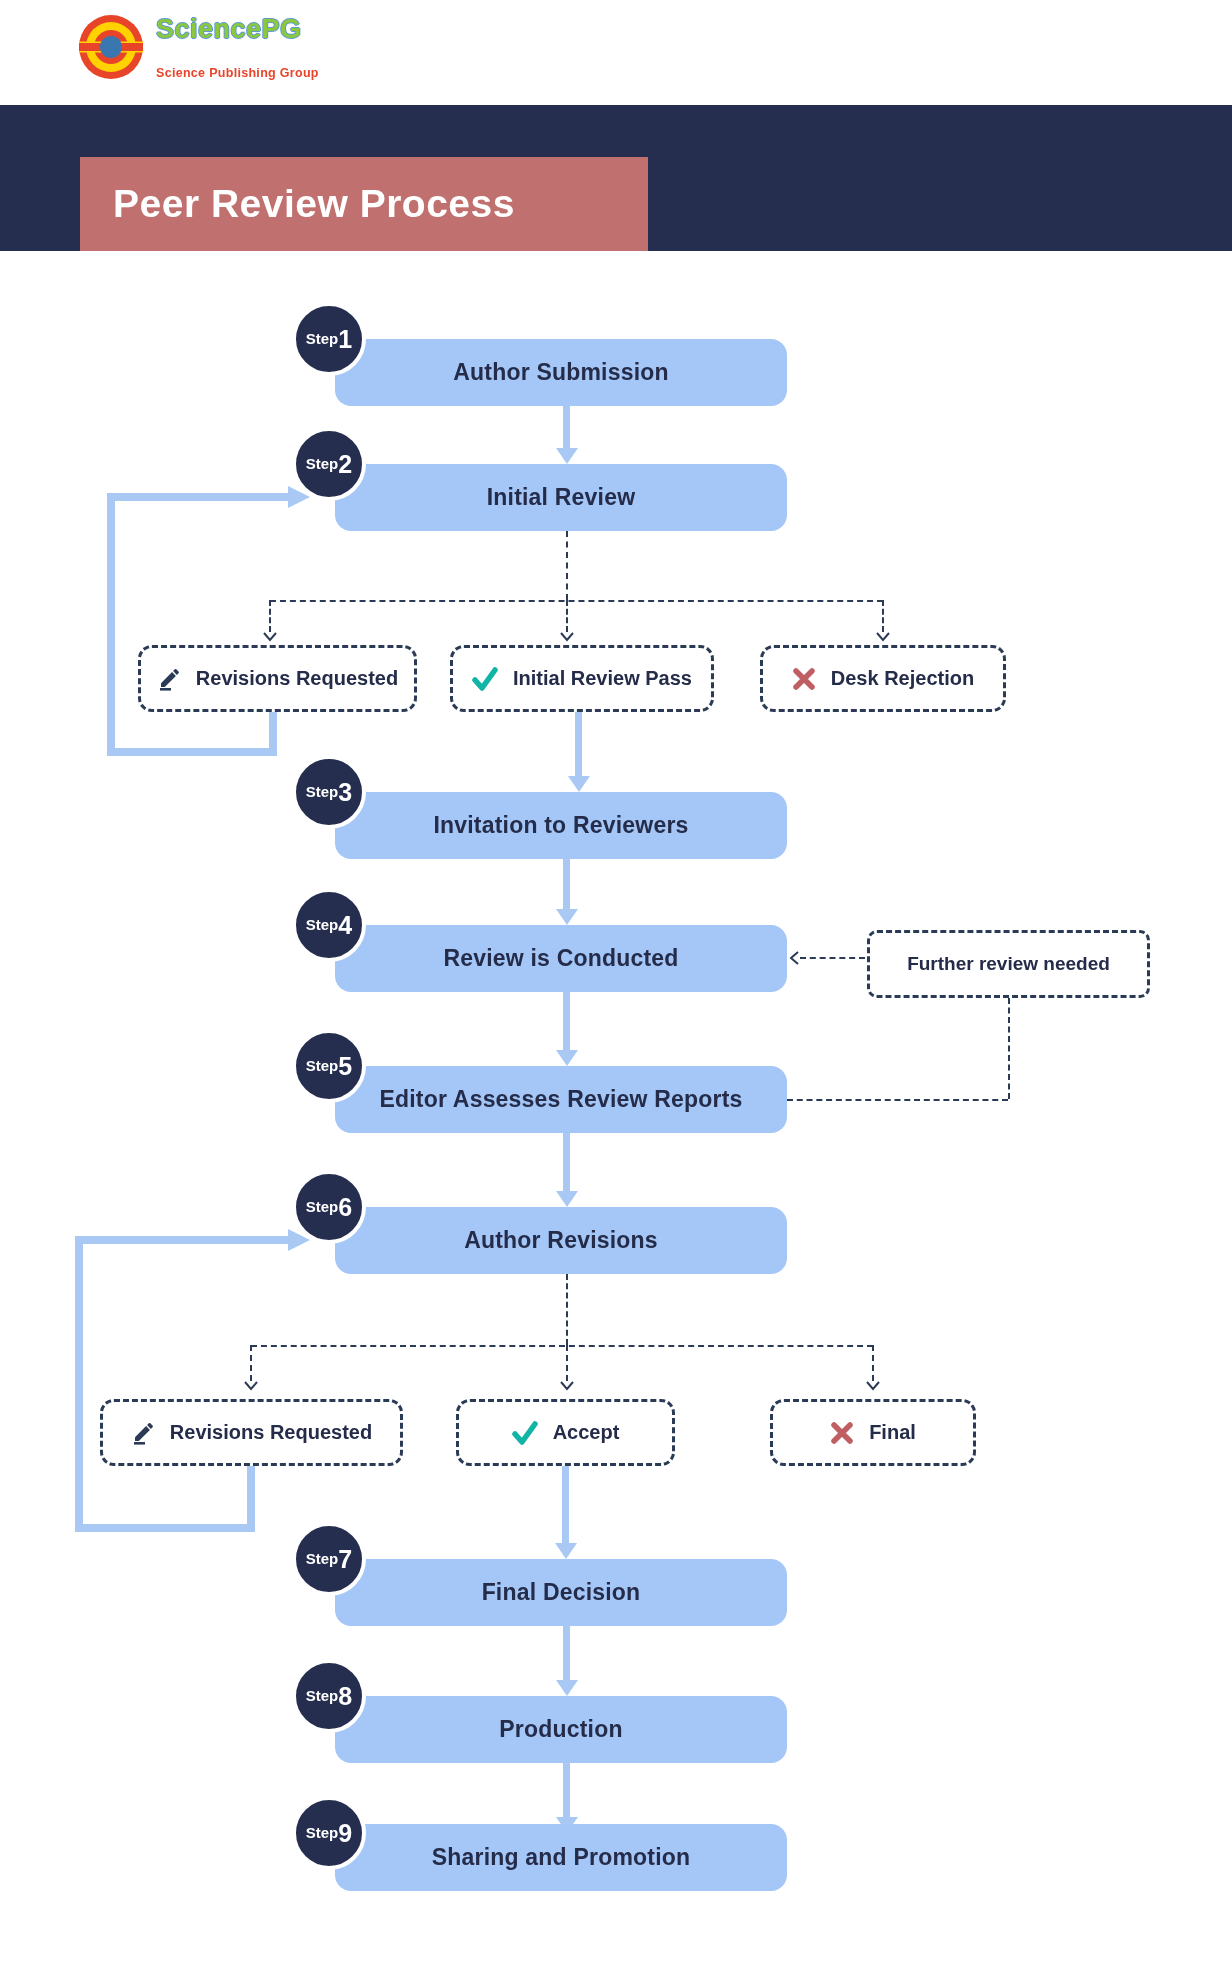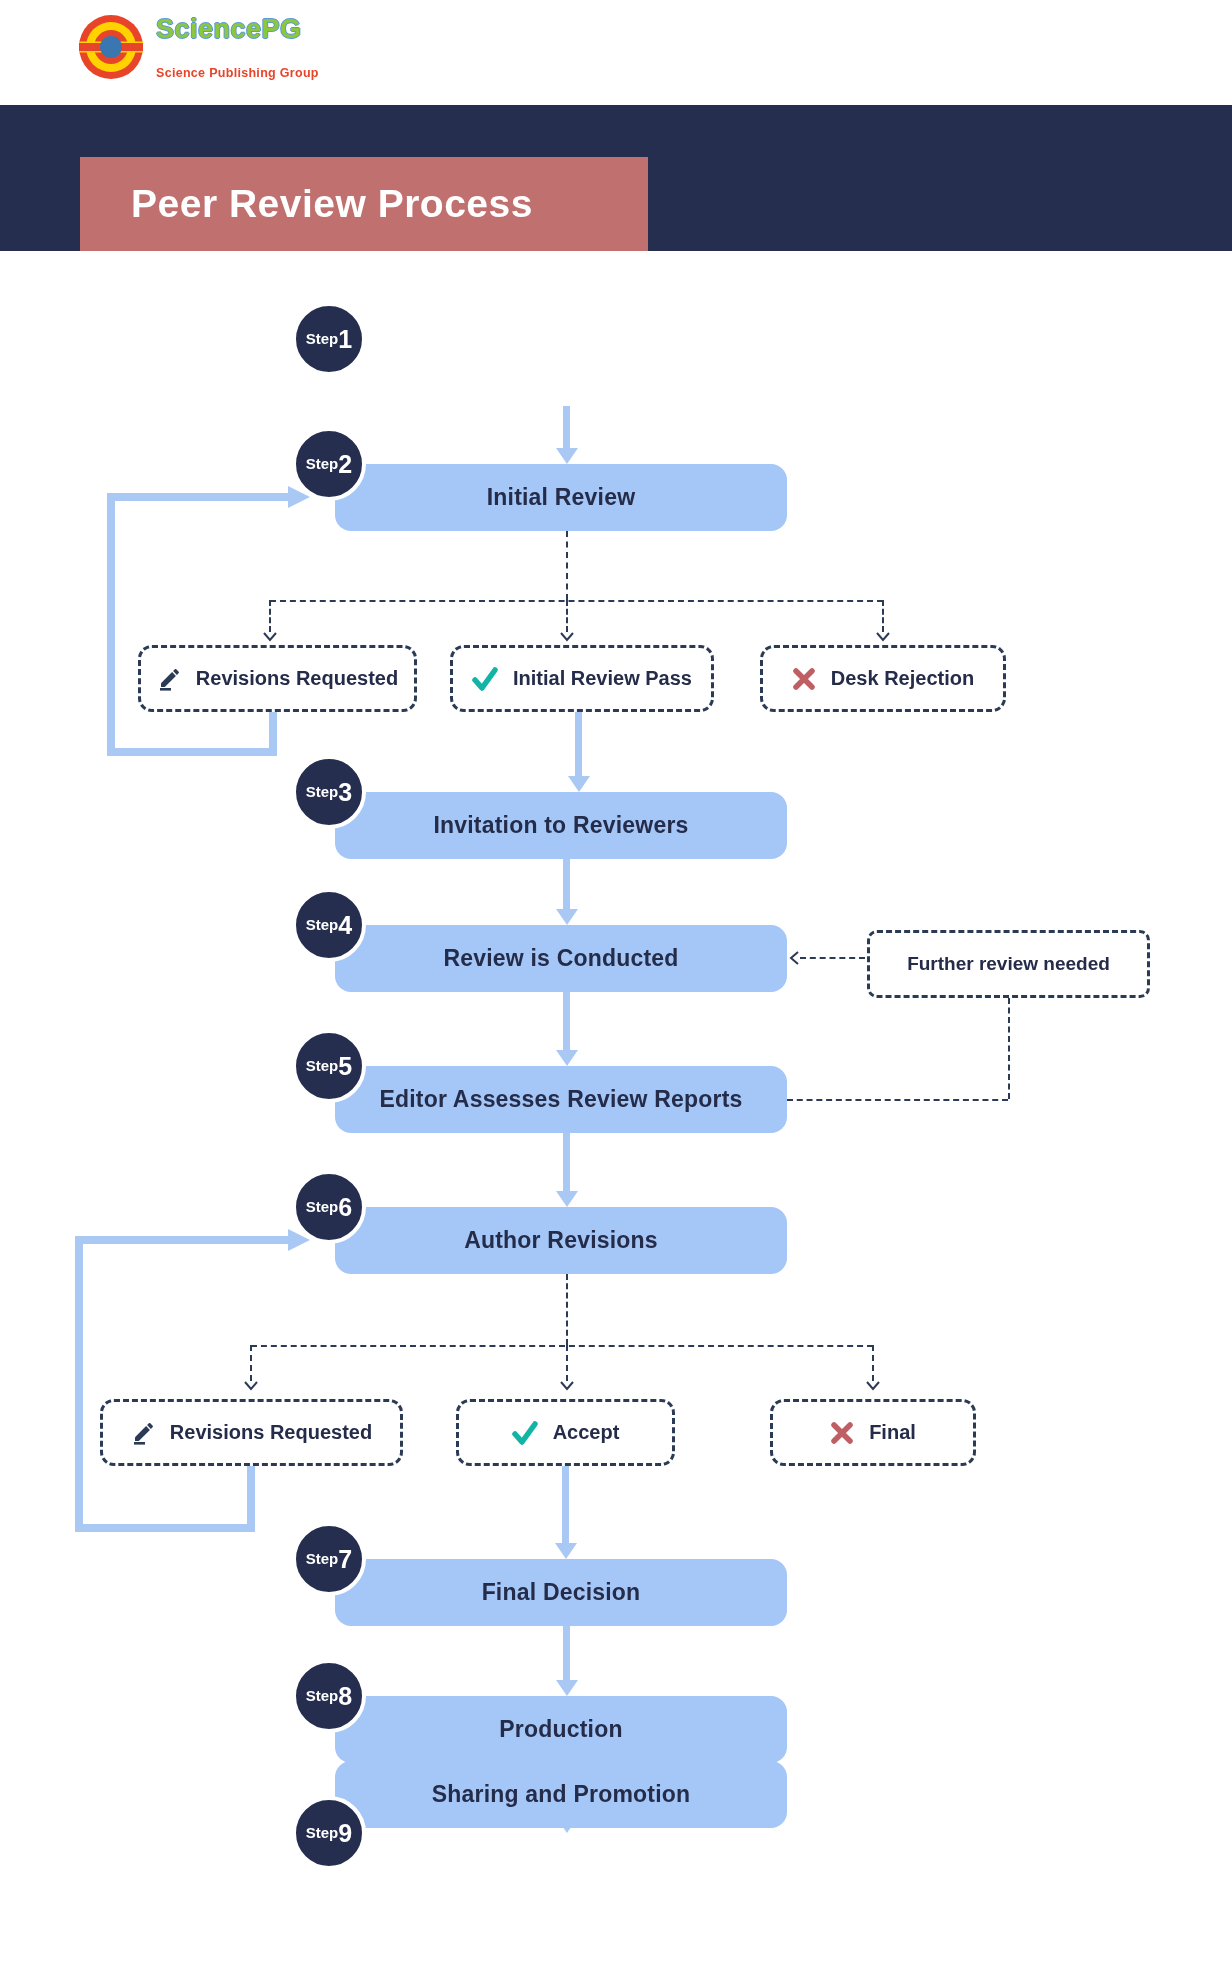--- a/index.html
+++ b/index.html
@@ -13,21 +13,21 @@
 
   
   .logo-wrap{position:absolute;left:78px;top:14px;display:flex;align-items:center;gap:12px;}
   .logo-text{display:flex;flex-direction:column;justify-content:center;gap:21px;}
   .logo-title{font-size:27px;font-weight:700;color:var(--logo-green);
     text-shadow:-1px 0 #5b9bd5,0 1px #5b9bd5,1px 0 #5b9bd5,0 -1px #5b9bd5;letter-spacing:.5px;}
   .logo-sub{font-size:12.5px;font-weight:700;color:var(--logo-red);letter-spacing:.3px;}
   .navy-band{position:absolute;left:0;top:105px;width:1232px;height:146px;background:var(--navy);}
   .title-box{position:absolute;left:80px;top:157px;width:568px;height:94px;background:var(--rose);
     display:flex;align-items:center;padding-left:33px;}
-  .title-box span{color:#fff;font-size:39px;font-weight:700;letter-spacing:.5px;margin-left:18px;}
+  .title-box span{color:#fff;font-size:39px;font-weight:700;letter-spacing:.5px;}
 
   
   .flow-box{position:absolute;left:335px;width:452px;height:67px;background:var(--box-blue);
     border-radius:16px;display:flex;align-items:center;justify-content:center;}
   .flow-box span{color:var(--text-navy);font-size:23px;font-weight:700;letter-spacing:.2px;}
   .step-circle{position:absolute;left:292px;width:74px;height:74px;border-radius:50%;
     background:var(--navy);border:4px solid #fff;display:flex;flex-direction:row;
     align-items:center;justify-content:center;line-height:1.05;z-index:3;}
   .step-circle .w{color:#fff;font-size:15px;font-weight:700;}
   .step-circle .n{color:#fff;font-size:25px;font-weight:700;}
@@ -86,20 +86,23 @@
   <div class="loop" style="left:75px;top:1236px;width:8px;height:296px;"></div>
   <div class="loop" style="left:75px;top:1524px;width:176px;height:8px;"></div>
   <div class="loop" style="left:247px;top:1466px;width:8px;height:66px;"></div>
   <div class="loop" style="left:81px;top:1236px;width:207px;height:8px;"></div>
   <div class="tri-right" style="left:288px;top:1229px;"></div>
 
   <div class="step-circle" style="top:302px;">
     <span class="w">Step</span>
     <span class="n">1</span>
   </div>
+  <div class="flow-box" style="top:339px;">
+    <span>Author Submission</span>
+  </div>
   <div class="vline" style="left:563px;top:406px;height:42px;"></div>
   <div class="tri-down" style="left:556px;top:448px;"></div>
 
   <div class="step-circle" style="top:427px;">
     <span class="w">Step</span>
     <span class="n">2</span>
   </div>
   <div class="flow-box" style="top:464px;">
     <span>Initial Review</span>
   </div>
@@ -247,17 +250,17 @@
   <div class="flow-box" style="top:1696px;">
     <span>Production</span>
   </div>
   <div class="vline" style="left:563px;top:1763px;height:54px;"></div>
   <div class="tri-down" style="left:556px;top:1817px;"></div>
 
   <div class="step-circle" style="top:1796px;">
     <span class="w">Step</span>
     <span class="n">9</span>
   </div>
-  <div class="flow-box" style="top:1761px;">
+  <div class="flow-box" style="top:1824px;">
     <span>Sharing and Promotion</span>
   </div>
 
 </div>
 
 </body></html>

